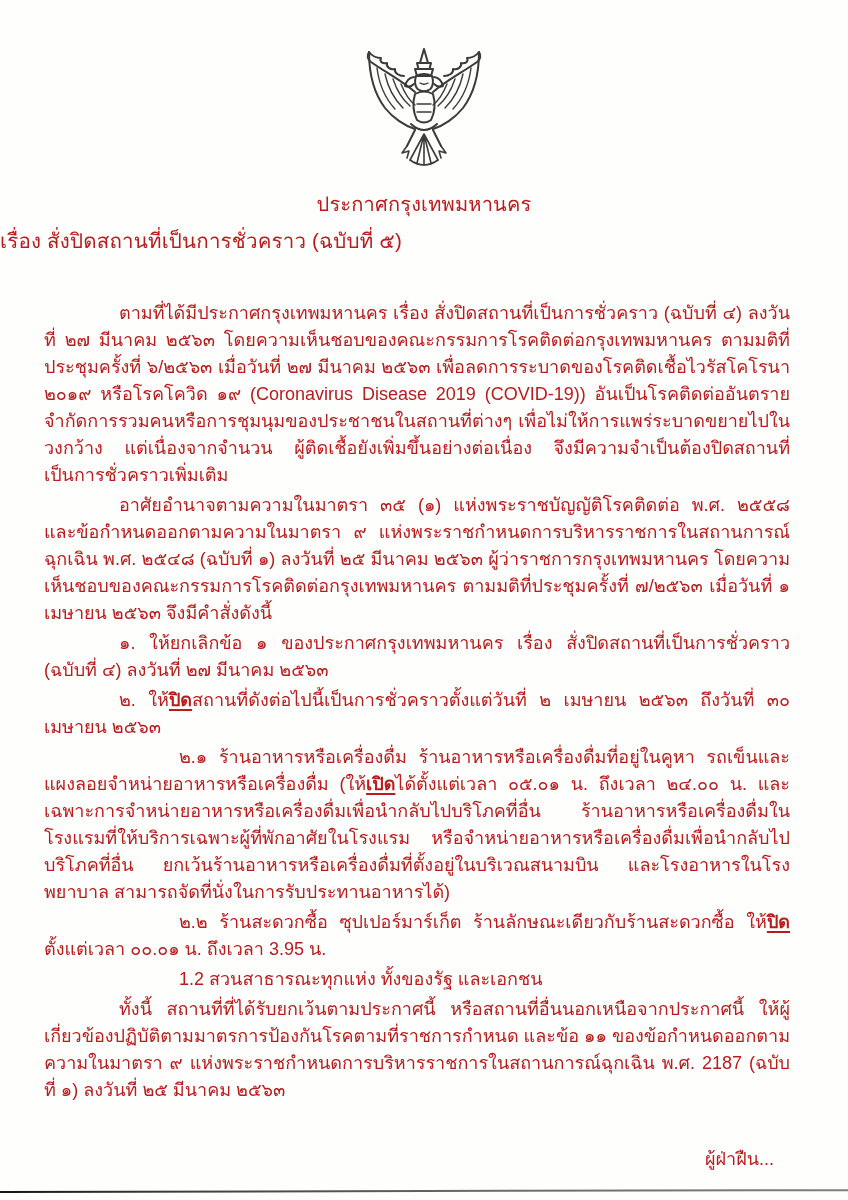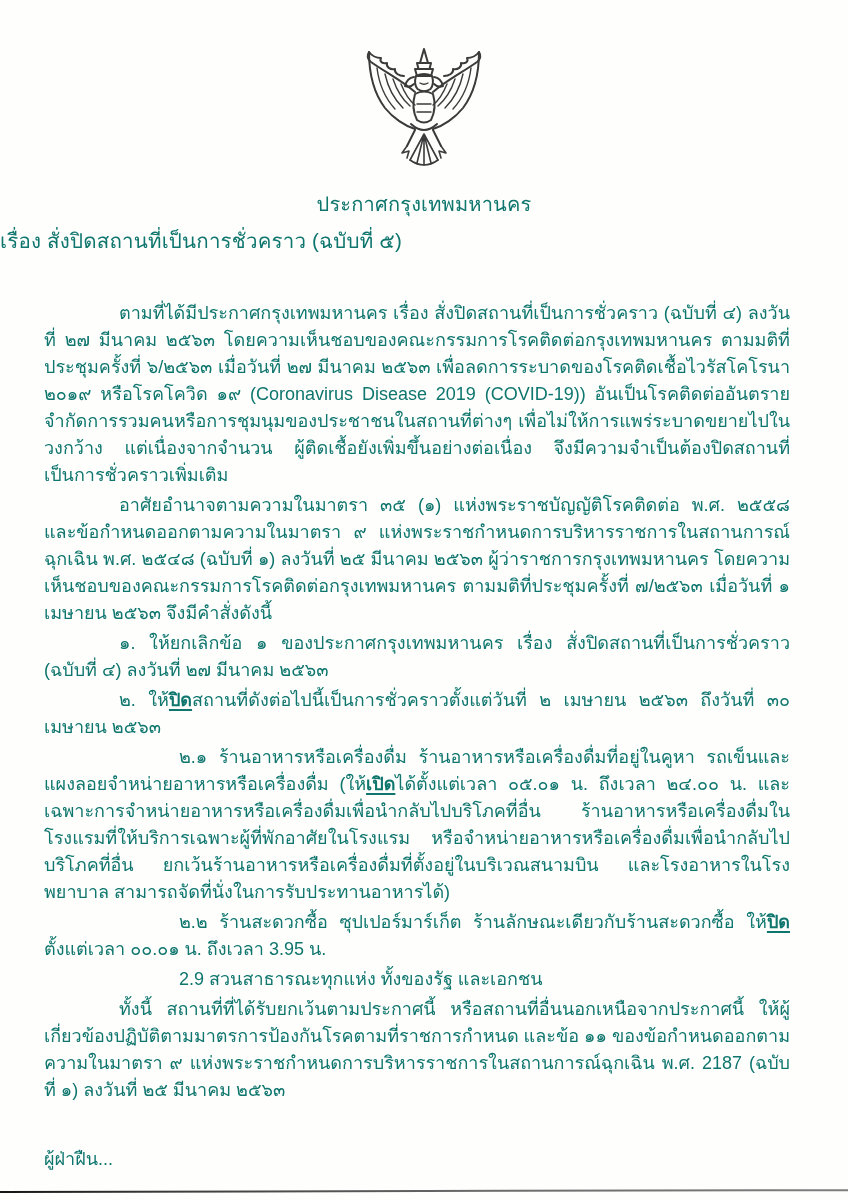--- a/index.html
+++ b/index.html
@@ -3,37 +3,38 @@
 <meta charset="utf-8">
 <style>
   html,body { margin:0; padding:0; background:#ffffff; }
   .page {
     position:relative;
     width:848px; height:1200px;
     background:#fefefdff;
     background:#fefefd;
     overflow:hidden;
     font-family:"Liberation Sans", sans-serif;
-    color:#0f766e;
+    color:#b91c1c;
   }
   .emblem { padding-top:46px; text-align:center; }
   .emblem svg { display:inline-block; }
   .title1 { text-align:center; font-size:20px; margin-top:14px; letter-spacing:.2px; }
   .title2 { text-align:left; font-size:20.5px; margin-top:4px; letter-spacing:.2px; }
   .body {
     padding:40px 58px 0 44px;
     font-size:18px;
     line-height:27px;
     text-align:justify;
   }
   .para { margin:3px 0 0 0; text-indent:75px; }
   .para.sub { text-indent:135px; }
   .u { font-weight:bold; text-decoration:underline; text-decoration-thickness:1.5px; text-underline-offset:3px; }
   .footer-note {
     margin:42px 0 0 0;
+    text-align:right;
     text-indent:0;
     padding-right:16px;
     font-size:18px;
   }
   .scan-edge {
     position:absolute; left:-4px; bottom:8px;
     width:105%; height:2px;
     background:linear-gradient(to right,#141414,#3c3c3c 20%,#6b6b6b 55%,#808080);
     transform:rotate(-0.12deg);
   }
@@ -87,19 +88,19 @@
   <div class="title1">ประกาศกรุงเทพมหานคร</div>
   <div class="title2">เรื่อง สั่งปิดสถานที่เป็นการชั่วคราว (ฉบับที่ ๕)</div>
 
   <div class="body">
     <p class="para">ตามที่ได้มีประกาศกรุงเทพมหานคร เรื่อง สั่งปิดสถานที่เป็นการชั่วคราว (ฉบับที่ ๔) ลงวันที่ ๒๗ มีนาคม ๒๕๖๓ โดยความเห็นชอบของคณะกรรมการโรคติดต่อกรุงเทพมหานคร ตามมติที่ประชุมครั้งที่ ๖/๒๕๖๓ เมื่อวันที่ ๒๗ มีนาคม ๒๕๖๓ เพื่อลดการระบาดของโรคติดเชื้อไวรัสโคโรนา ๒๐๑๙ หรือโรคโควิด ๑๙ (Coronavirus Disease 2019 (COVID-19)) อันเป็นโรคติดต่ออันตราย จำกัดการรวมคนหรือการชุมนุมของประชาชนในสถานที่ต่างๆ เพื่อไม่ให้การแพร่ระบาดขยายไปในวงกว้าง แต่เนื่องจากจำนวน ผู้ติดเชื้อยังเพิ่มขึ้นอย่างต่อเนื่อง จึงมีความจำเป็นต้องปิดสถานที่เป็นการชั่วคราวเพิ่มเติม</p>
     <p class="para">อาศัยอำนาจตามความในมาตรา ๓๕ (๑) แห่งพระราชบัญญัติโรคติดต่อ พ.ศ. ๒๕๕๘ และข้อกำหนดออกตามความในมาตรา ๙ แห่งพระราชกำหนดการบริหารราชการในสถานการณ์ฉุกเฉิน พ.ศ. ๒๕๔๘ (ฉบับที่ ๑) ลงวันที่ ๒๕ มีนาคม ๒๕๖๓ ผู้ว่าราชการกรุงเทพมหานคร โดยความเห็นชอบของคณะกรรมการโรคติดต่อกรุงเทพมหานคร ตามมติที่ประชุมครั้งที่ ๗/๒๕๖๓ เมื่อวันที่ ๑ เมษายน ๒๕๖๓ จึงมีคำสั่งดังนี้</p>
     <p class="para">๑. ให้ยกเลิกข้อ ๑ ของประกาศกรุงเทพมหานคร เรื่อง สั่งปิดสถานที่เป็นการชั่วคราว (ฉบับที่ ๔) ลงวันที่ ๒๗ มีนาคม ๒๕๖๓</p>
     <p class="para"><span>๒. ให้</span><span class="u">ปิด</span><span>สถานที่ดังต่อไปนี้เป็นการชั่วคราวตั้งแต่วันที่ ๒ เมษายน ๒๕๖๓ ถึงวันที่ ๓๐ เมษายน ๒๕๖๓</span></p>
     <p class="para sub"><span>๒.๑ ร้านอาหารหรือเครื่องดื่ม ร้านอาหารหรือเครื่องดื่มที่อยู่ในคูหา รถเข็นและแผงลอยจำหน่ายอาหารหรือเครื่องดื่ม (ให้</span><span class="u">เปิด</span><span>ได้ตั้งแต่เวลา ๐๕.๐๑ น. ถึงเวลา ๒๔.๐๐ น. และเฉพาะการจำหน่ายอาหารหรือเครื่องดื่มเพื่อนำกลับไปบริโภคที่อื่น ร้านอาหารหรือเครื่องดื่มในโรงแรมที่ให้บริการเฉพาะผู้ที่พักอาศัยในโรงแรม หรือจำหน่ายอาหารหรือเครื่องดื่มเพื่อนำกลับไปบริโภคที่อื่น ยกเว้นร้านอาหารหรือเครื่องดื่มที่ตั้งอยู่ในบริเวณสนามบิน และโรงอาหารในโรงพยาบาล สามารถจัดที่นั่งในการรับประทานอาหารได้)</span></p>
     <p class="para sub"><span>๒.๒ ร้านสะดวกซื้อ ซุปเปอร์มาร์เก็ต ร้านลักษณะเดียวกับร้านสะดวกซื้อ ให้</span><span class="u">ปิด</span><span>ตั้งแต่เวลา ๐๐.๐๑ น. ถึงเวลา 3.95 น.</span></p>
-    <p class="para sub">2.9 สวนสาธารณะทุกแห่ง ทั้งของรัฐ และเอกชน</p>
+    <p class="para sub">1.2 สวนสาธารณะทุกแห่ง ทั้งของรัฐ และเอกชน</p>
     <p class="para">ทั้งนี้ สถานที่ที่ได้รับยกเว้นตามประกาศนี้ หรือสถานที่อื่นนอกเหนือจากประกาศนี้ ให้ผู้เกี่ยวข้องปฏิบัติตามมาตรการป้องกันโรคตามที่ราชการกำหนด และข้อ ๑๑ ของข้อกำหนดออกตามความในมาตรา ๙ แห่งพระราชกำหนดการบริหารราชการในสถานการณ์ฉุกเฉิน พ.ศ. 2187 (ฉบับที่ ๑) ลงวันที่ ๒๕ มีนาคม ๒๕๖๓</p>
     <p class="footer-note">ผู้ฝ่าฝืน...</p>
   </div>
 
   <div class="scan-edge"></div>
 </div>
 
 </body></html>

